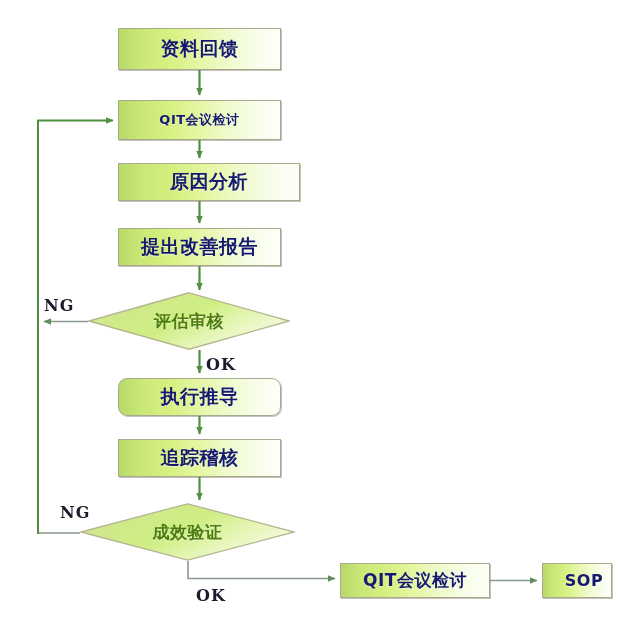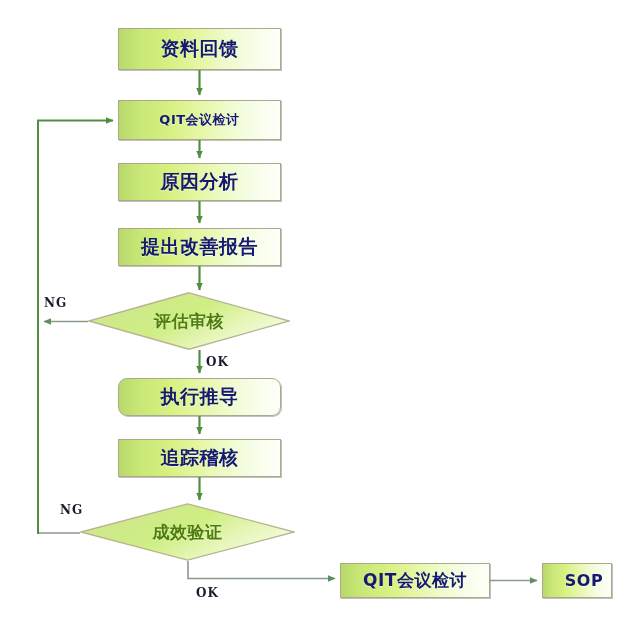--- a/index.html
+++ b/index.html
@@ -79,21 +79,21 @@
     letter-spacing: 0.5px;
     white-space: nowrap;
     text-shadow: 0 1px 0 rgba(255,255,255,0.5);
   }
 
   
   .edge-label {
     position: absolute;
     font-family: "DejaVu Serif", "Liberation Serif", serif;
     font-weight: bold;
-    font-size: 12px;
+    font-size: 16px;
     color: #1b1b2e;
     letter-spacing: 1px;
     white-space: nowrap;
   }
 </style>
 </head>
 <body>
 
 <div id="canvas">
 
@@ -164,21 +164,21 @@
   </svg>
 
   <div class="node proc" style="left:118px; top:28px; width:163px; height:42px;">
     <span class="label" style="font-size:19px;">资料回馈</span>
   </div>
 
   <div class="node proc" style="left:118px; top:100px; width:163px; height:40px;">
     <span class="label" style="font-size:13px;">QIT会议检讨</span>
   </div>
 
-  <div class="node proc" style="left:118px; top:163px; width:163px; height:38px;">
+  <div class="node proc" style="left:118px; top:163px; width:182px; height:38px;">
     <span class="label" style="font-size:19px;">原因分析</span>
   </div>
 
   <div class="node proc" style="left:118px; top:228px; width:163px; height:38px;">
     <span class="label" style="font-size:19px;">提出改善报告</span>
   </div>
 
   <div class="node dec" style="left:88px; top:292px; width:202px; height:58px;">
     <svg class="decshape" viewBox="0 0 202 58" preserveAspectRatio="none" xmlns="http://www.w3.org/2000/svg">
       <polygon points="101,0.8 201.2,29 101,57.2 0.8,29" fill="url(#diaGrad)" stroke="#b5b58f" stroke-width="1.3"></polygon>

